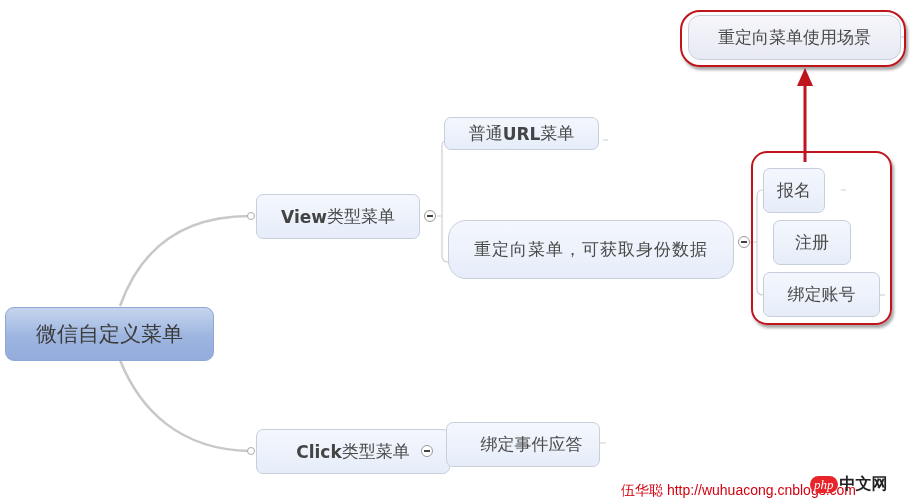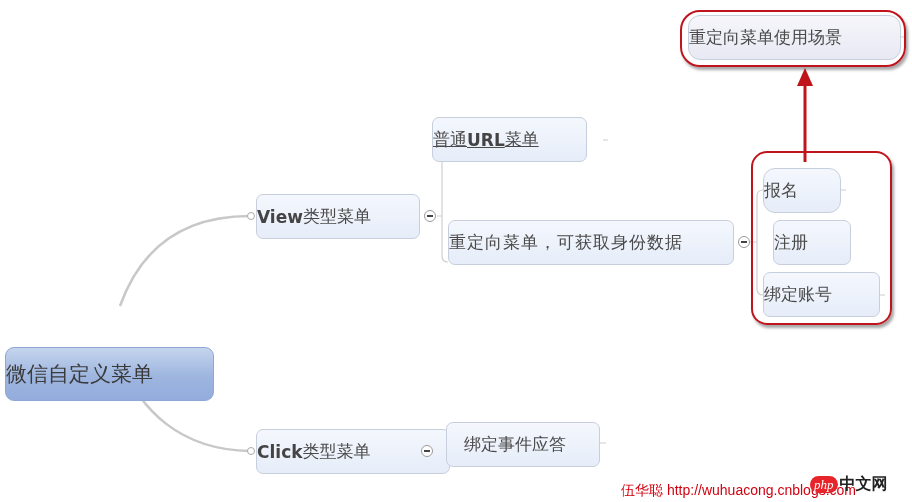--- a/index.html
+++ b/index.html
@@ -1,24 +1,24 @@
 <!DOCTYPE html>
 <html><head>
 <meta charset="utf-8">
 <style>
   html, body { margin:0; padding:0; background:#ffffff; }
   body { width:912px; height:502px; position:relative; overflow:hidden;
          font-family:"DejaVu Sans", sans-serif; color:#444; }
   svg.lines { position:absolute; left:0; top:0; width:912px; height:502px; }
   .node { position:absolute; box-sizing:border-box; border:1px solid #c7cfdc;
           border-radius:7px; background:linear-gradient(#f4f7fd,#e6edf9);
-          display:flex; align-items:center; 
+          display:flex; align-items:center; justify-content:center;
           font-size:17px; color:#4a4a4a; white-space:nowrap; }
   .node.root { background:linear-gradient(#c5d5ee,#9db5df 55%,#93acdc);
-               border:1px solid #8ea7d4; font-size:21px; color:#3b3b3b; border-radius:9px;margin-top:40px; }
+               border:1px solid #8ea7d4; font-size:21px; color:#3b3b3b; border-radius:9px; }
   .node.l1 { font-size:17px; }
   .node.l1 b, .node b { font-weight:bold; color:#444; }
   .collapse { position:absolute; width:12px; height:12px; border:1px solid #9a9a9a;
               border-radius:50%; background:#fff; box-sizing:border-box; }
   .collapse::after { content:""; position:absolute; left:2px; top:4px; width:6px;
                      height:1.6px; background:#444; }
   .hl { position:absolute; border:2px solid #c0141c; border-radius:16px;
         box-shadow:2px 3px 3px rgba(0,0,0,0.35); box-sizing:border-box; }
   .footer { position:absolute; left:621px; top:482px; font-family:"Liberation Sans", sans-serif;
             font-size:14px; color:#d4000f; }
@@ -55,34 +55,34 @@
 <div class="node root" style="left:5px;top:307px;width:209px;height:54px;">
   <span>微信自定义菜单</span>
 </div>
 
 <div class="node l1" style="left:256px;top:194px;width:164px;height:45px;">
   <b>View</b>
     <span>类型菜单</span>
 </div>
 <div class="collapse" style="left:424px;top:210px;"></div>
 
-<div class="node" style="left:432px;top:117px;width:155px;height:45px;text-decoration:underline;">
+<div class="node" style="left:444px;top:117px;width:155px;height:33px;">
   <span>普通</span>
     <b>URL</b>
     <span>菜单</span>
 </div>
 
-<div class="node" style="left:448px;top:220px;width:286px;height:45px;letter-spacing:1px;">
+<div class="node" style="left:448px;top:220px;width:286px;height:59px;letter-spacing:1px;border-radius:18px;">
   <span>重定向菜单，可获取身份数据</span>
 </div>
 <div class="collapse" style="left:738px;top:236px;"></div>
 
 <div class="hl" style="left:751px;top:151px;width:141px;height:174px;"></div>
 
-<div class="node" style="left:763px;top:168px;width:78px;height:45px;border-radius:12px;">
+<div class="node" style="left:763px;top:168px;width:62px;height:45px;">
   <span>报名</span>
 </div>
 <div class="node" style="left:773px;top:220px;width:78px;height:45px;">
   <span>注册</span>
 </div>
 <div class="node" style="left:763px;top:272px;width:117px;height:45px;">
   <span>绑定账号</span>
 </div>
 
 <div class="hl" style="left:680px;top:10px;width:226px;height:57px;border-radius:20px;"></div>

